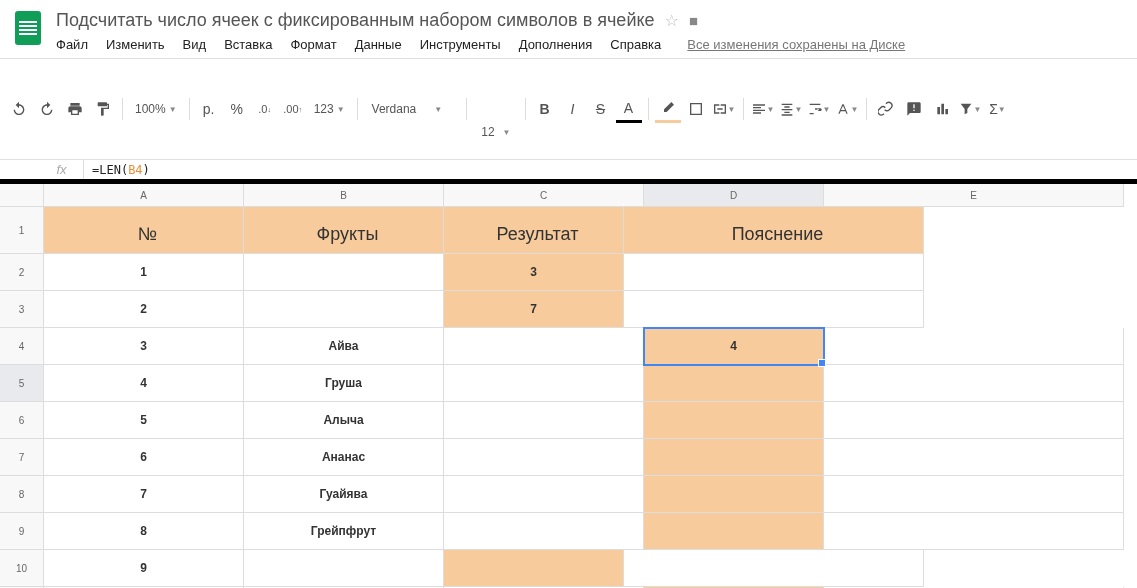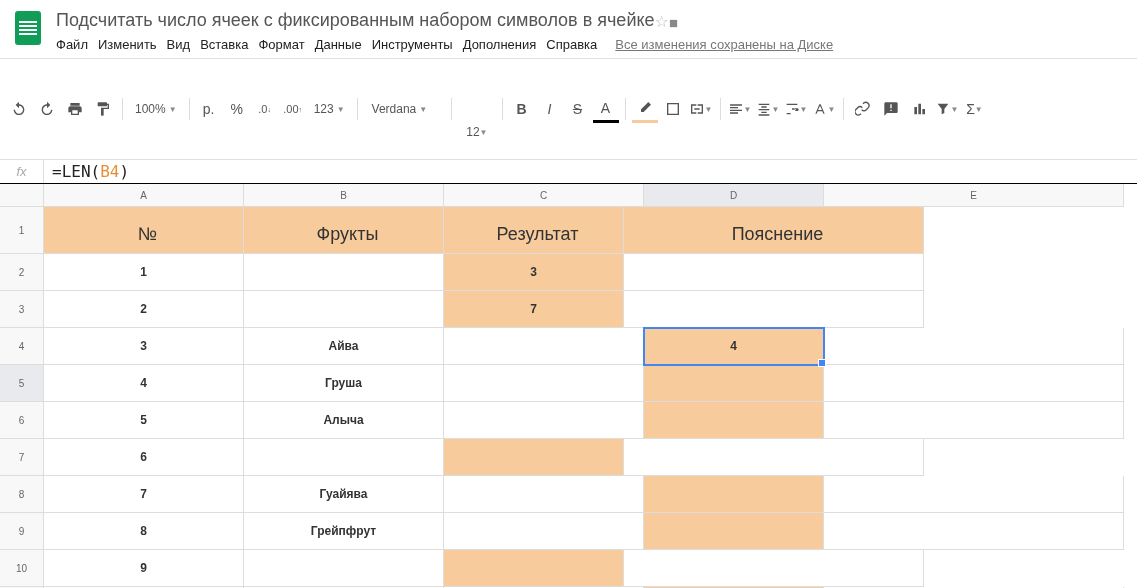--- a/index.html
+++ b/index.html
@@ -2,39 +2,39 @@
 <html><head>
 <meta charset="utf-8">
 <style>
 * { margin: 0; padding: 0; box-sizing: border-box; }
 body { font-family: Arial, sans-serif; font-size: 13px; color: #222; background: #fff; width: 1137px; }
 .header { padding: 8px 0 0 8px; display: flex; align-items: flex-start; }
 .logo { width: 40px; height: 40px; display: flex; align-items: center; justify-content: center; margin-right: 8px; }
 .logo-sq { width: 26px; height: 34px; background: #0f9d58; border-radius: 3px; position: relative; }
 .logo-sq::after { content: ""; position: absolute; left: 4px; right: 4px; top: 10px; height: 14px; background: repeating-linear-gradient(#fff, #fff 2px, #0f9d58 2px, #0f9d58 4px); }
 .title-area { flex: 1; }
-.doc-title { font-size: 18px; color: #555; padding: 2px 0 4px 0; display: flex; align-items: flex-end; }
+.doc-title { font-size: 18px; color: #555; padding: 2px 0 4px 0; display: flex; align-items: center; gap: 10px; }
 .star-icon { color: #bbb; font-size: 16px; }
 .folder-icon { color: #888; font-size: 15px; }
-.menu-bar { display: flex; gap: 10px; padding: 2px 0 6px 0; font-size: 13px; color: #222; align-items: center; }
+.menu-bar { display: flex; gap: 18px; padding: 2px 0 6px 0; font-size: 13px; color: #222; align-items: center; }
 .menu-item { cursor: pointer; }
 .save-status { color: #777; text-decoration: underline; margin-left: 8px; text-align: center; }
 .toolbar { display: flex; align-items: center; gap: 2px; padding: 20px 6px; border-top: 1px solid #e0e0e0; border-bottom: 1px solid #e0e0e0; }
 .tb { width: 26px; height: 28px; display: flex; align-items: center; justify-content: center; color: #555; font-size: 14px; cursor: pointer; }
 .tb svg { width: 16px; height: 16px; fill: #555; }
 .sep { width: 1px; height: 22px; background: #ddd; margin: 0 4px; }
 .zoom { font-size: 12px; color: #555; padding: 0 6px; cursor: pointer; display: flex; align-items: center; gap: 3px; }
-.font-sel { font-size: 12px; color: #555; padding: 0 18px 0 8px; cursor: pointer; display: flex; align-items: center; gap: 3px; min-width: 80px; }
-.fsize { font-size: 12px; color: #555; padding: 0 8px; cursor: pointer; display: flex; align-items: center; gap: 0; margin-top: 46px; }
+.font-sel { font-size: 12px; color: #555; padding: 0 18px 0 8px; cursor: pointer; display: flex; align-items: center; gap: 18px; min-width: 80px; }
+.fsize { font-size: 12px; color: #555; padding: 0 8px; cursor: pointer; display: flex; align-items: center; gap: 8px; margin-top: 46px; }
 .dd { font-size: 8px; color: #888; }
 .text-color { border-bottom: 3px solid #000; }
 .fill-color { border-bottom: 3px solid #f8cb9c; }
-.formula-bar { display: flex; align-items: flex-end; border-bottom: 1px solid #000000; height: 24px; }
+.formula-bar { display: flex; align-items: flex-end; border-bottom: 5px solid #000000; height: 24px; padding-left: 40px; }
 .fx-label { width: 44px; text-align: center; font-style: italic; color: #aaa; font-size: 13px; border-right: 1px solid #ddd; height: 100%; display: flex; align-items: center; justify-content: center; }
-.formula-input { flex: 1; padding: 0 8px; font-family: monospace; font-size: 16px; height: 100%; display: flex; align-items: center; }
+.formula-input { flex: 1; padding: 0 8px; font-family: monospace; font-size: 12px; height: 100%; display: flex; align-items: center; }
 .formula-input .fn { color: #222; }
 .formula-input .ref { color: #e69138; }
 .grid { display: flex; }
 .row-headers { display: flex; flex-direction: column; }
 .corner { width: 44px; height: 23px; background: #f8f8f8; border-right: 1px solid #ddd; border-bottom: 1px solid #ddd; }
 .row-hdr { width: 44px; background: #f8f8f8; border-right: 1px solid #ddd; border-bottom: 1px solid #ddd; font-size: 10px; color: #666; display: flex; align-items: center; justify-content: center; }
 .row-hdr.h-header { height: 47px; }
 .row-hdr.h-data { height: 37px; }
 .row-hdr.active { background: #e8eaed; }
 .cols { flex: 1; }
@@ -276,20 +276,21 @@
         </div>
         <div class="data-row">
           <div class="cell data w-a">5</div>
           <div class="cell data w-b">Алыча</div>
           <div class="cell data w-c"></div>
           <div class="cell data w-d filled"></div>
           <div class="cell data w-e"></div>
         </div>
         <div class="data-row">
           <div class="cell data w-a">6</div>
+          <div class="cell data w-b">Ананас</div>
           <div class="cell data w-c"></div>
           <div class="cell data w-d filled"></div>
           <div class="cell data w-e"></div>
         </div>
         <div class="data-row">
           <div class="cell data w-a">7</div>
           <div class="cell data w-b">Гуайява</div>
           <div class="cell data w-c"></div>
           <div class="cell data w-d filled"></div>
           <div class="cell data w-e"></div>

